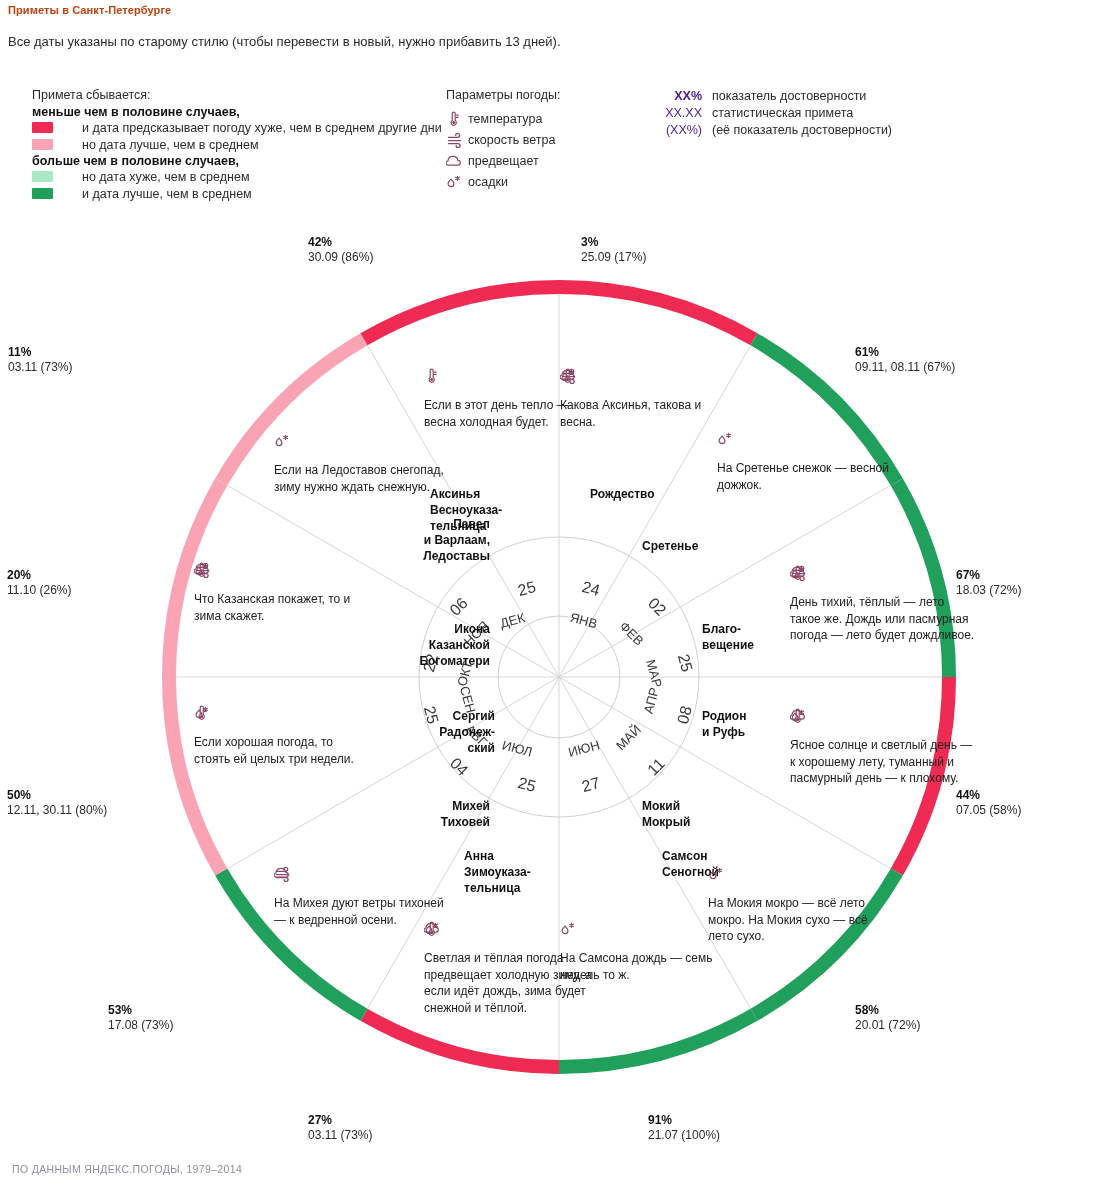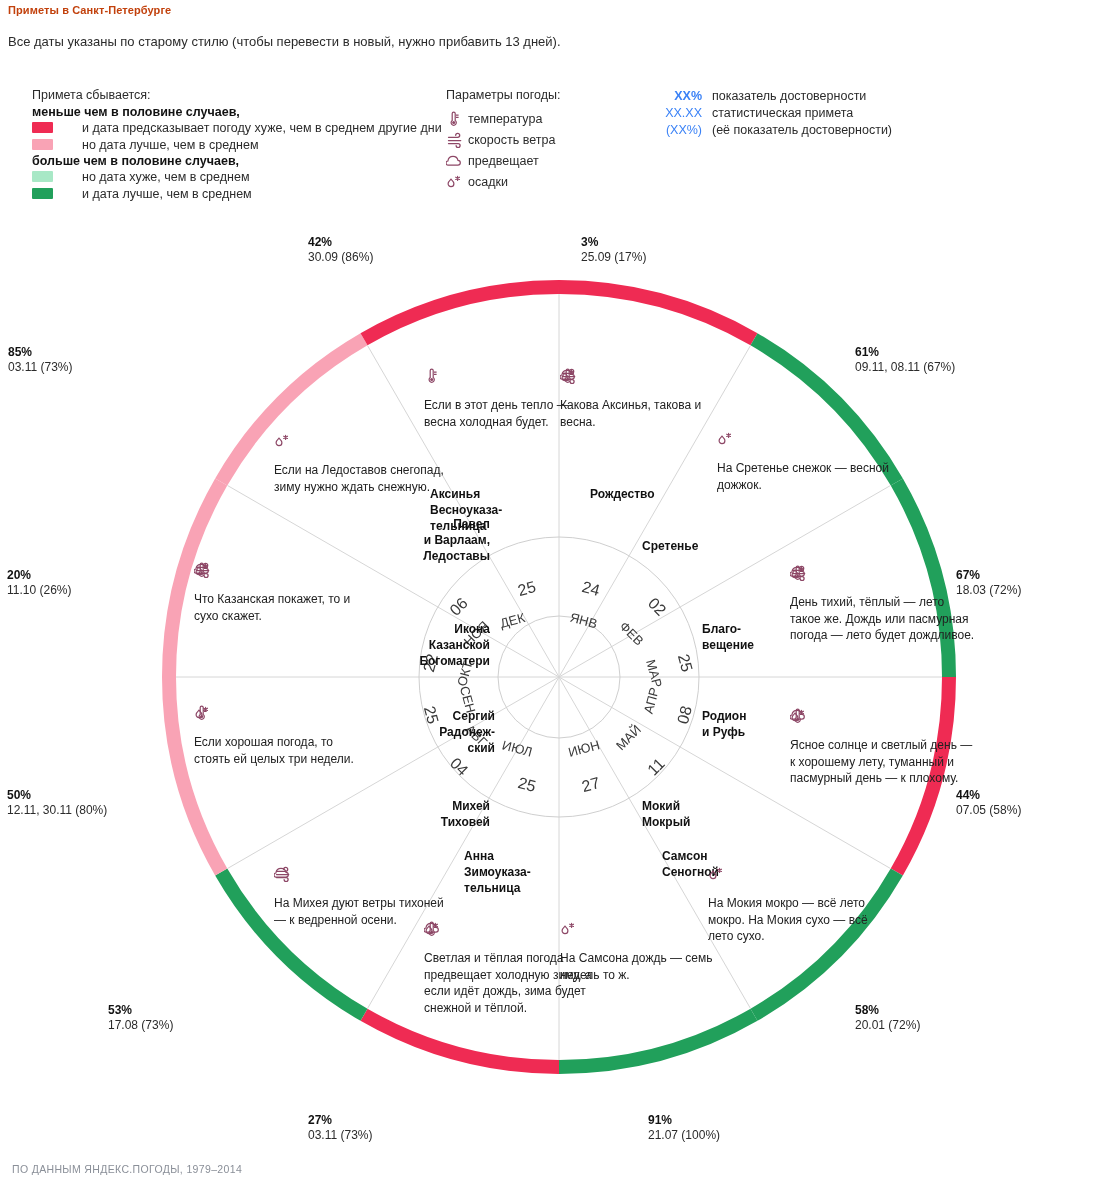--- a/index.html
+++ b/index.html
@@ -32,21 +32,21 @@
   .legend-txt{font-size:12.5px;color:#2b2b2b;line-height:16px;}
 
   .legend-col-2{position:absolute;left:446px;top:88px;width:190px;}
   .legend-col-2 .p-head{font-size:12.5px;color:#2b2b2b;margin-bottom:6px;}
   .p-row{display:flex;align-items:center;height:21px;}
   .p-ico{width:22px;height:18px;flex:0 0 auto;display:flex;align-items:center;justify-content:flex-start;}
   .p-lbl{font-size:12.5px;color:#2b2b2b;}
 
   .legend-col-3{position:absolute;left:640px;top:88px;width:330px;}
   .lc3-grid{display:flex;}
-  .lc3-left{width:62px;text-align:right;font-size:12.5px;color:#3b82f6;line-height:17px;}
+  .lc3-left{width:62px;text-align:right;font-size:12.5px;color:#4c1d95;line-height:17px;}
   .lc3-left b{font-weight:bold;}
   .lc3-right{margin-left:10px;font-size:12.5px;color:#2b2b2b;line-height:17px;}
 
   
   .wheel{position:absolute;left:150px;top:268px;width:818px;height:818px;}
   .wheel svg{position:absolute;left:0;top:0;}
 
   
   .callout{position:absolute;font-size:12px;line-height:15px;color:#2b2b2b;white-space:nowrap;}
   .callout b{display:block;font-weight:bold;color:#121212;font-size:12px;}
@@ -223,21 +223,21 @@
     <div class="callout" style="left:-42px;top:735px;">
       <b>53%</b><span>17.08 (73%)</span>
     </div>
     <div class="callout" style="left:-143px;top:520px;">
       <b>50%</b><span>12.11, 30.11 (80%)</span>
     </div>
     <div class="callout" style="left:-143px;top:300px;">
       <b>20%</b><span>11.10 (26%)</span>
     </div>
     <div class="callout" style="left:-142px;top:77px;">
-      <b>85%</b><span>03.11 (73%)</span>
+      <b>11%</b><span>03.11 (73%)</span>
     </div>
     <div class="callout" style="left:158px;top:-33px;">
       <b>42%</b><span>30.09 (86%)</span>
     </div>
 
     <div class="mday" style="left:432px;top:312px;transform:rotate(15deg);">24</div>
     <div class="mlabel" style="left:420px;top:345px;transform:rotate(15deg);">ЯНВ</div>
     <div class="mday" style="left:498px;top:330px;transform:rotate(45deg);">02</div>
     <div class="mlabel" style="left:468px;top:358px;transform:rotate(45deg);">ФЕВ</div>
     <div class="mday" style="left:526px;top:386px;transform:rotate(75deg);">25</div>
@@ -534,21 +534,21 @@
           </span>
         <span class="ico">
             <svg width="18" height="16" viewBox="0 0 18 16">
               <path d="M5 5.2c1.9 1.9 2.9 3.2 2.9 4.5A2.9 2.9 0 0 1 2.1 9.7C2.1 8.4 3.1 7.1 5 5.2z" fill="none" stroke="#8d4766" stroke-width="1.2"></path>
               <g stroke="#8d4766" stroke-width="1.1" stroke-linecap="round">
                 <path d="M11.6 2.2v4.2M9.7 3.2l3.8 2.2M13.5 3.2l-3.8 2.2"></path>
               </g>
             </svg>
           </span>
       </div>
-      <div class="omen">Что Казанская покажет, то и сухо скажет.</div>
+      <div class="omen">Что Казанская покажет, то и зима скажет.</div>
     </div>
 
     <div class="sector" style="left:124px;top:165px;width:185px;">
       <div class="icons">
         <span class="ico">
             <svg width="18" height="16" viewBox="0 0 18 16">
               <path d="M5 5.2c1.9 1.9 2.9 3.2 2.9 4.5A2.9 2.9 0 0 1 2.1 9.7C2.1 8.4 3.1 7.1 5 5.2z" fill="none" stroke="#8d4766" stroke-width="1.2"></path>
               <g stroke="#8d4766" stroke-width="1.1" stroke-linecap="round">
                 <path d="M11.6 2.2v4.2M9.7 3.2l3.8 2.2M13.5 3.2l-3.8 2.2"></path>
               </g>

